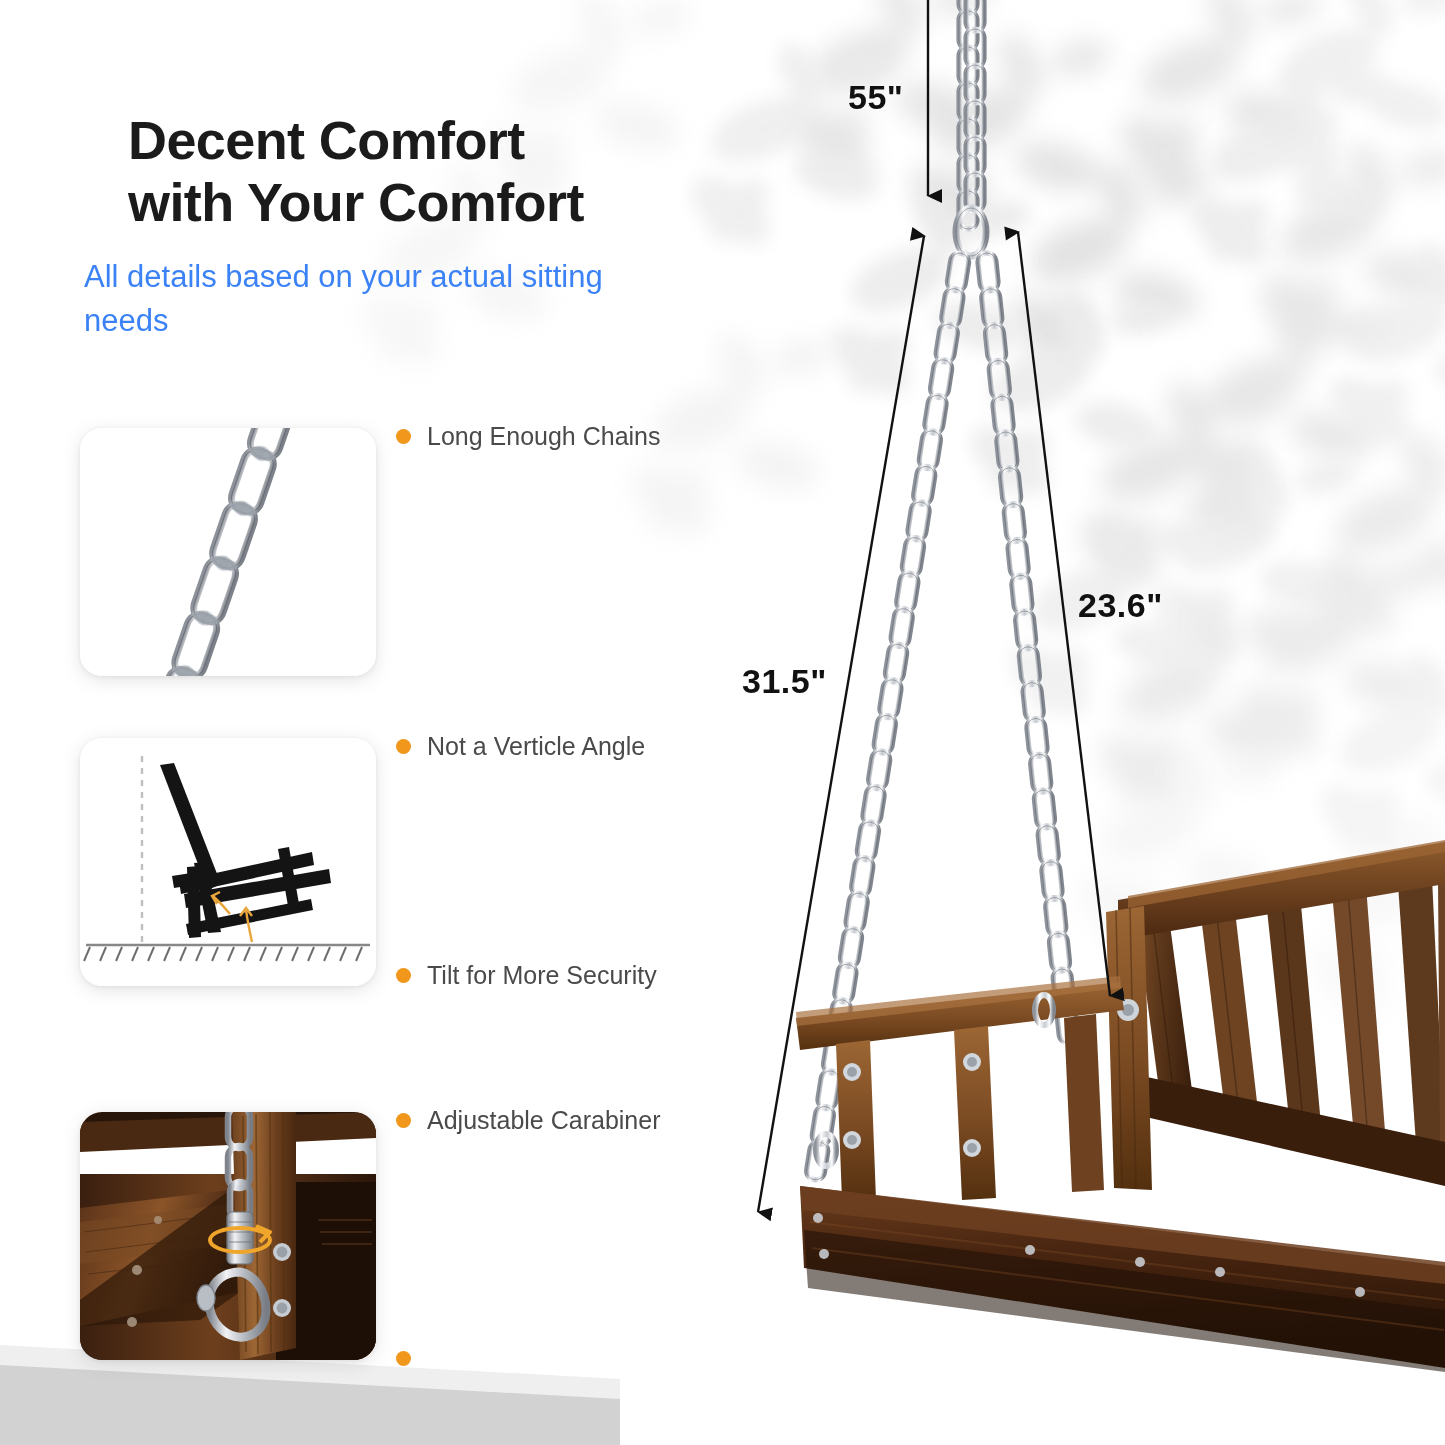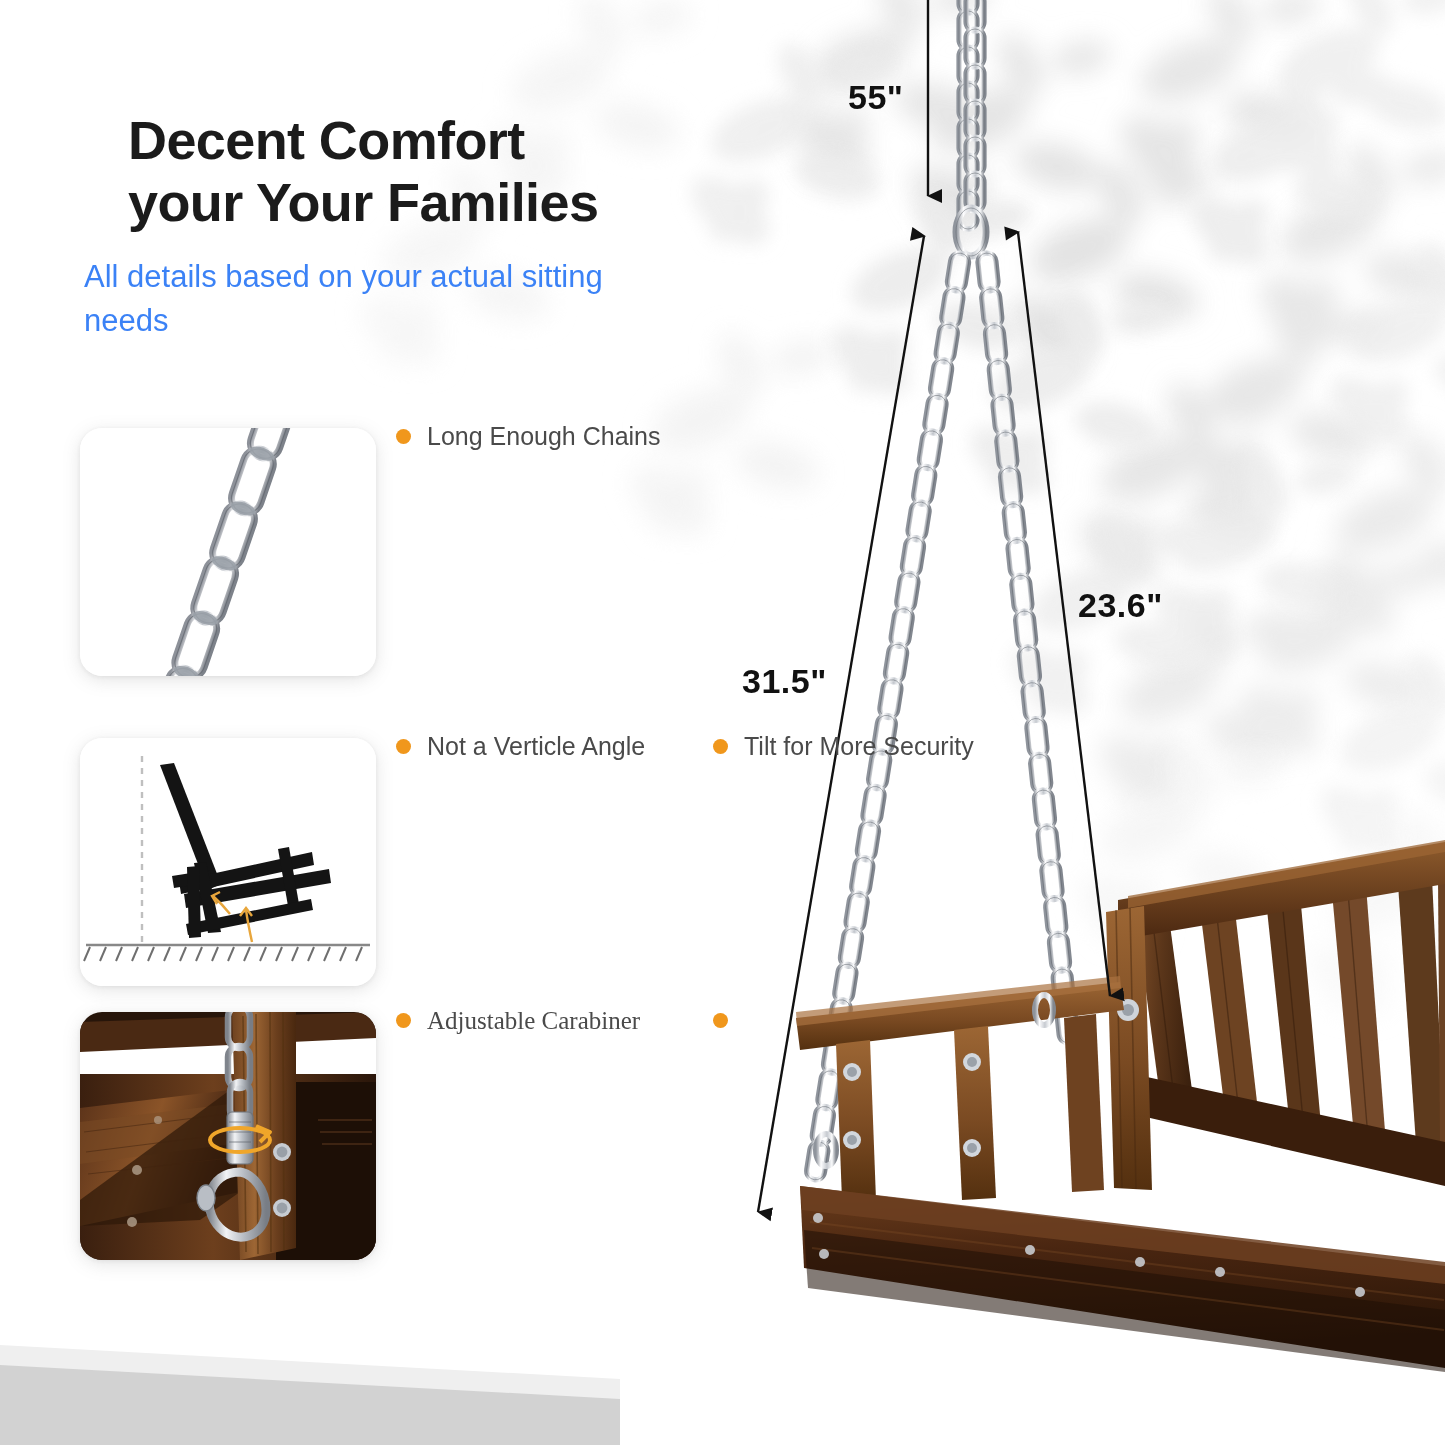--- a/index.html
+++ b/index.html
@@ -32,33 +32,33 @@
     margin-left:44px;
   }
   #subhead{
     position:absolute;left:84px;top:255px;width:520px;
     font-size:31px;line-height:1.42;color:#3b82f6;font-weight:400;
   }
 
   .feature-row{position:absolute;left:0;width:700px;height:262px;}
   #row-1{top:420px;}
   #row-2{top:730px;padding-left:16px;}
-  #row-3{top:1004px;font-family:Liberation Serif, serif;}
+  #row-3{top:1104px;}
 
   .card{
     position:absolute;left:80px;top:8px;width:296px;height:248px;
     background:#ffffff;border-radius:22px;
     box-shadow:0 4px 18px rgba(120,120,120,.20), 0 1px 4px rgba(120,120,120,.13);
     overflow:hidden;
   }
   .card svg{display:block;width:100%;height:100%;}
 
   .bullets{
     position:absolute;left:396px;top:0;width:300px;height:262px;
-    display:flex;flex-direction:row;justify-content:flex-start;gap:46px;
+    display:flex;flex-direction:column;justify-content:space-between;gap:46px;
   }
   .bullet{display:flex;align-items:flex-start;gap:16px;}
   .dot{
     width:15px;height:15px;border-radius:50%;
     background:#f0971c;flex:0 0 15px;margin-top:9px;
   }
   .btext{
     font-size:25px;line-height:1.34;color:#4a4a4a;width:240px;
   }
 
@@ -140,21 +140,21 @@
 
 <svg id="floor-band" viewBox="0 0 620 170" preserveAspectRatio="none">
   <polygon points="0,78 620,122 620,170 0,170" fill="#d2d2d2"></polygon>
   <polygon points="0,70 620,104 620,124 0,90" fill="#efefef"></polygon>
 </svg>
 
 <div id="left-col">
 
   <div id="headline">
     <div>Decent Comfort</div>
-    <div>your Your Families</div>
+    <div>with Your Comfort</div>
   </div>
 
   <div id="subhead">All details based on your actual sitting needs</div>
 
   <div class="feature-row" id="row-1">
     <div class="card">
       <svg viewBox="0 0 296 248" preserveAspectRatio="xMidYMid slice">
         <rect width="296" height="248" fill="#ffffff"></rect>
         <defs>
           <linearGradient id="steel" x1="0" y1="0" x2="1" y2="0">

